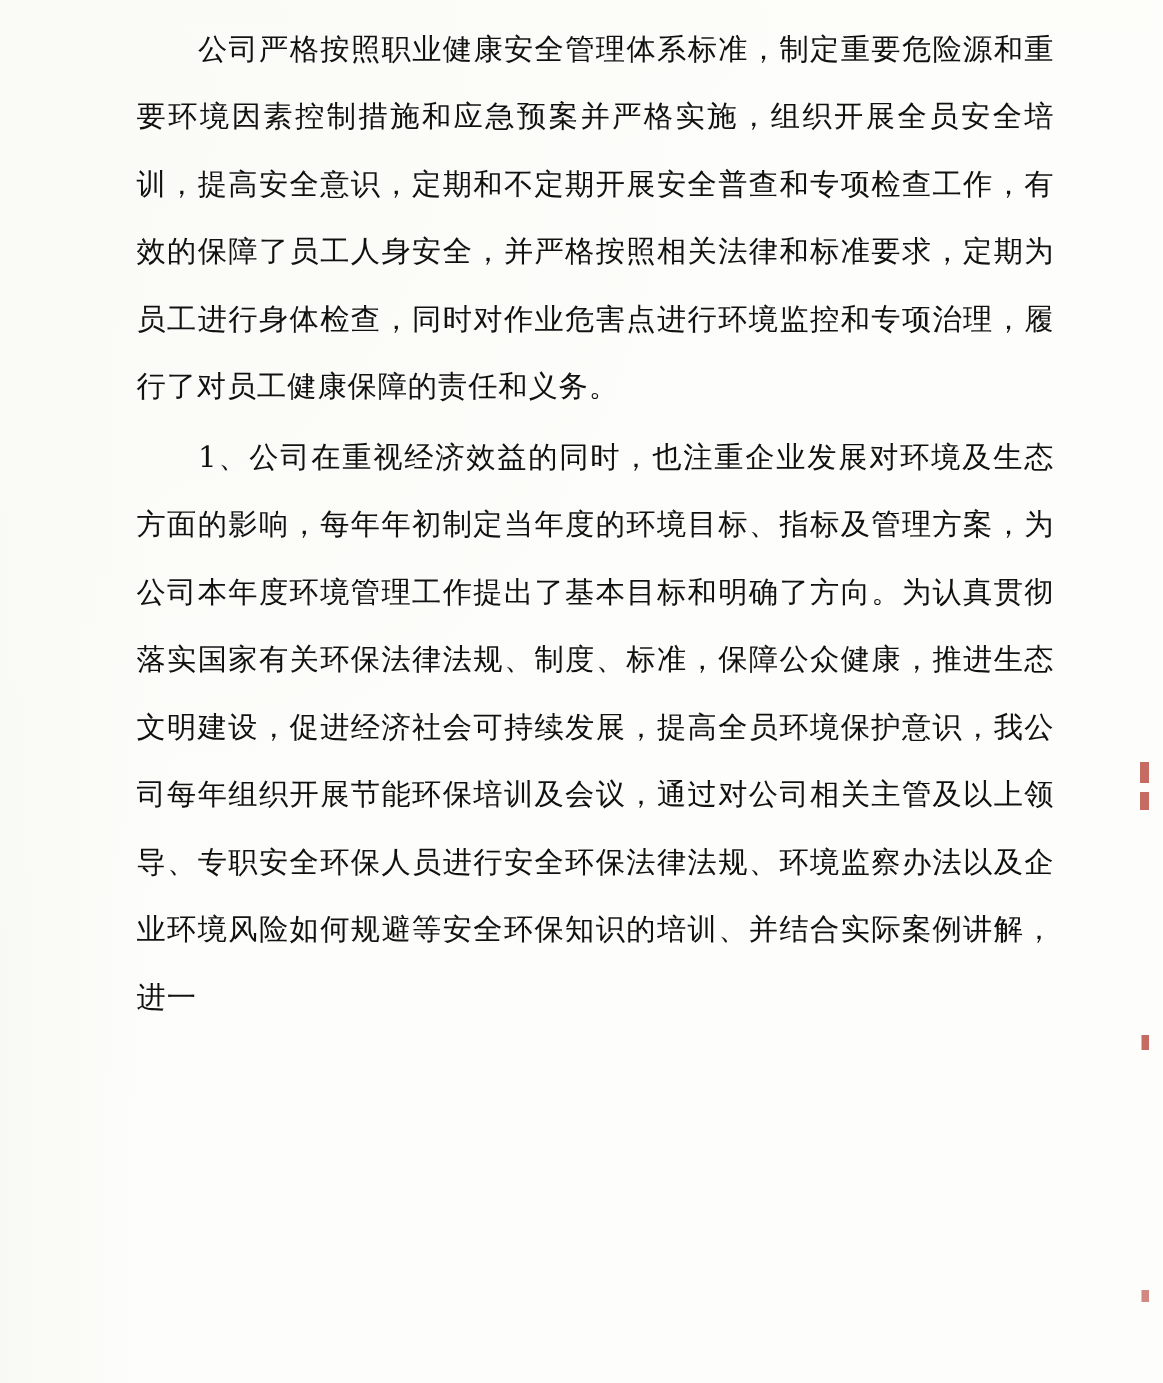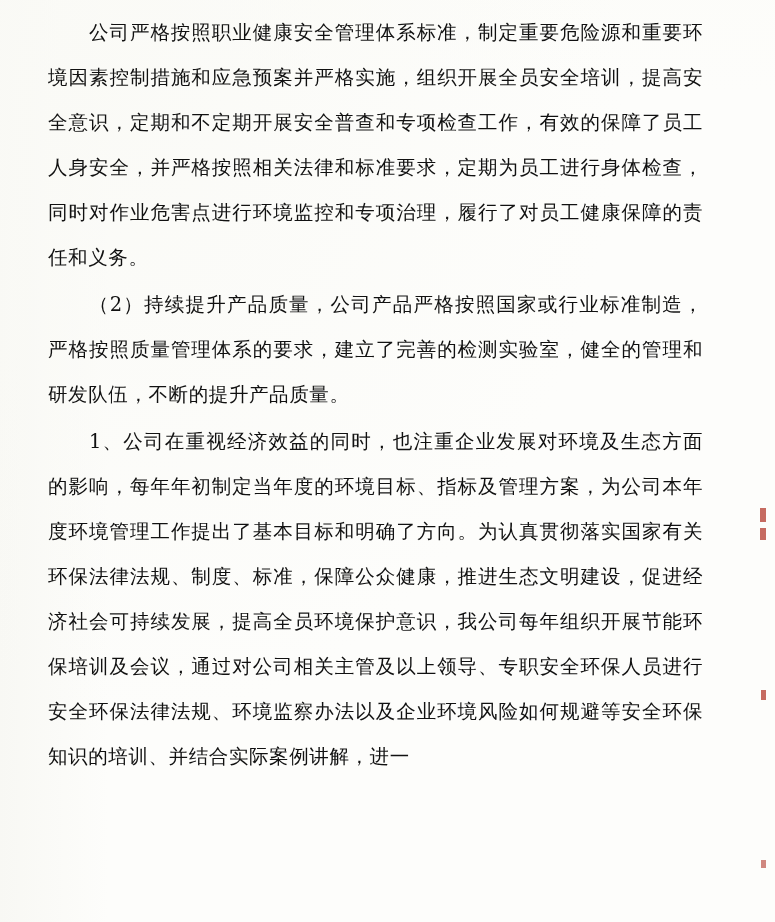--- a/index.html
+++ b/index.html
@@ -12,21 +12,21 @@
     background: #ffffff;
     font-family: "DejaVu Serif", serif;
     overflow: hidden;
   }
   .page {
     position: relative;
     width: 775px;
     height: 922px;
     background: #fdfdfb;
     box-sizing: border-box;
-    padding: 10px 72px 0 48px;
+    padding: 10px 72px 0 91px;
   }
   .scan-tint {
     position: absolute;
     inset: 0;
     pointer-events: none;
     background:
       radial-gradient(ellipse at 12% 8%, rgba(250,250,246,0.9) 0%, rgba(253,253,250,0) 55%),
       linear-gradient(to right, rgba(244,244,238,0.55) 0%, rgba(255,255,255,0) 14%),
       linear-gradient(to bottom, rgba(252,252,248,0.5) 0%, rgba(255,255,255,0) 10%);
   }
@@ -64,21 +64,20 @@
   .edge-mark.m4 { top: 860px; height: 8px; width: 5px; opacity: 0.6; }
 </style>
 </head>
 <body>
 
 <div class="page">
   <div class="scan-tint"></div>
 
   <div class="doc-body">
     <p class="para">公司严格按照职业健康安全管理体系标准，制定重要危险源和重要环境因素控制措施和应急预案并严格实施，组织开展全员安全培训，提高安全意识，定期和不定期开展安全普查和专项检查工作，有效的保障了员工人身安全，并严格按照相关法律和标准要求，定期为员工进行身体检查，同时对作业危害点进行环境监控和专项治理，履行了对员工健康保障的责任和义务。</p>
-    <p class="para">（2）持续提升产品质量，公司产品严格按照国家或行业标准制造，严格按照质量管理体系的要求，建立了完善的检测实验室，健全的管理和研发队伍，不断的提升产品质量。</p>
     <p class="para">1、公司在重视经济效益的同时，也注重企业发展对环境及生态方面的影响，每年年初制定当年度的环境目标、指标及管理方案，为公司本年度环境管理工作提出了基本目标和明确了方向。为认真贯彻落实国家有关环保法律法规、制度、标准，保障公众健康，推进生态文明建设，促进经济社会可持续发展，提高全员环境保护意识，我公司每年组织开展节能环保培训及会议，通过对公司相关主管及以上领导、专职安全环保人员进行安全环保法律法规、环境监察办法以及企业环境风险如何规避等安全环保知识的培训、并结合实际案例讲解，进一</p>
   </div>
 
   <div class="edge-mark m1"></div>
   <div class="edge-mark m2"></div>
   <div class="edge-mark m3"></div>
   <div class="edge-mark m4"></div>
 </div>
 
 </body></html>

